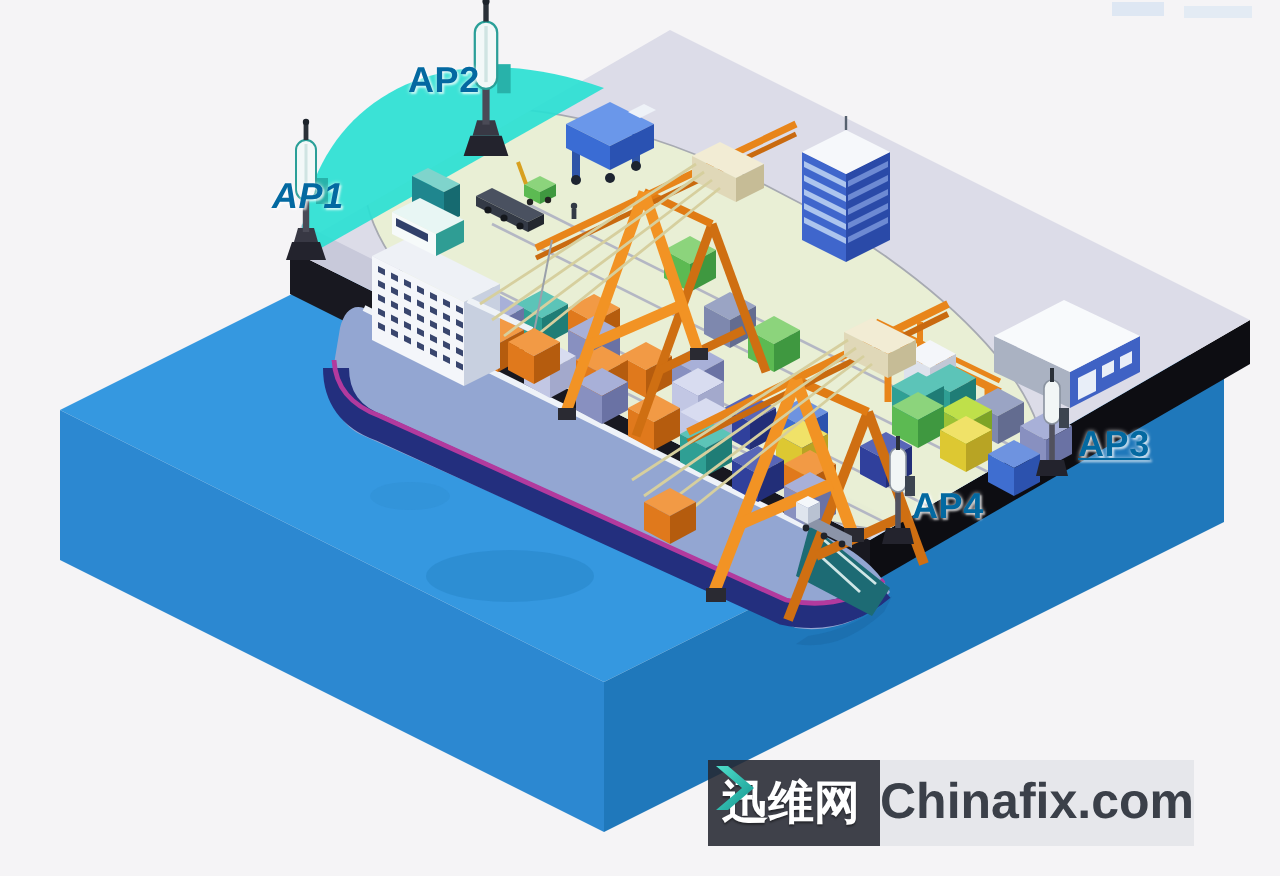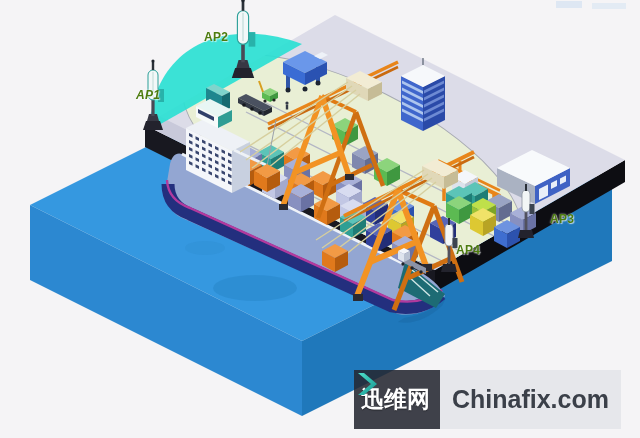--- a/index.html
+++ b/index.html
@@ -1,30 +1,30 @@
 <!DOCTYPE html>
 <html><head>
 <meta charset="utf-8">
 <style>
   html,body{margin:0;padding:0;}
   body{font-family:"Liberation Sans",sans-serif;background:#fff;}
   .stage{position:relative;width:640px;height:438px;background:#f5f4f6;overflow:hidden;}
   .stage svg{position:absolute;left:0;top:0;}
-  .ap-label{position:absolute;font-weight:700;font-size:12px;letter-spacing:.3px;
-    color:#4d7c0f;text-shadow:0 0 2px rgba(255,255,255,.85), 1px 1px 1px rgba(255,255,255,.6);}
+  .ap-label{position:absolute;font-weight:700;font-size:18px;letter-spacing:.3px;
+    color:#0369a1;text-shadow:0 0 2px rgba(255,255,255,.85), 1px 1px 1px rgba(255,255,255,.6);}
   #ap1{left:136px;top:88px;font-style:italic;}
   #ap2{left:204px;top:30px;}
-  #ap3{left:550px;top:212px;}
+  #ap3{left:539px;top:212px;text-decoration:underline;}
   #ap4{left:456px;top:243px;}
-  .watermark{position:absolute;left:354px;top:370px;height:59px;display:flex;align-items:stretch;}
+  .watermark{position:absolute;left:354px;top:380px;height:43px;display:flex;align-items:stretch;}
   .wm-left{display:flex;align-items:center;gap:5px;background:rgba(38,40,50,.88);
     padding:0 10px 0 7px;}
   .wm-cn{color:#ffffff;font-weight:800;font-size:23px;line-height:1;white-space:nowrap;
     text-shadow:0 1px 1px rgba(0,0,0,.4);}
-  .wm-right{display:flex;align-items:center;background:rgba(228,229,234,.93);padding:0 12px;}
+  .wm-right{display:flex;align-items:center;background:rgba(228,229,234,.93);padding:0 0;}
   .wm-domain{color:#3b4049;font-weight:800;font-size:25px;line-height:1;white-space:nowrap;}
 </style>
 </head>
 <body>
 
 <div class="stage">
 <svg width="640" height="438" viewBox="0 0 640 438">
   <defs>
 
     <g id="cbox">

